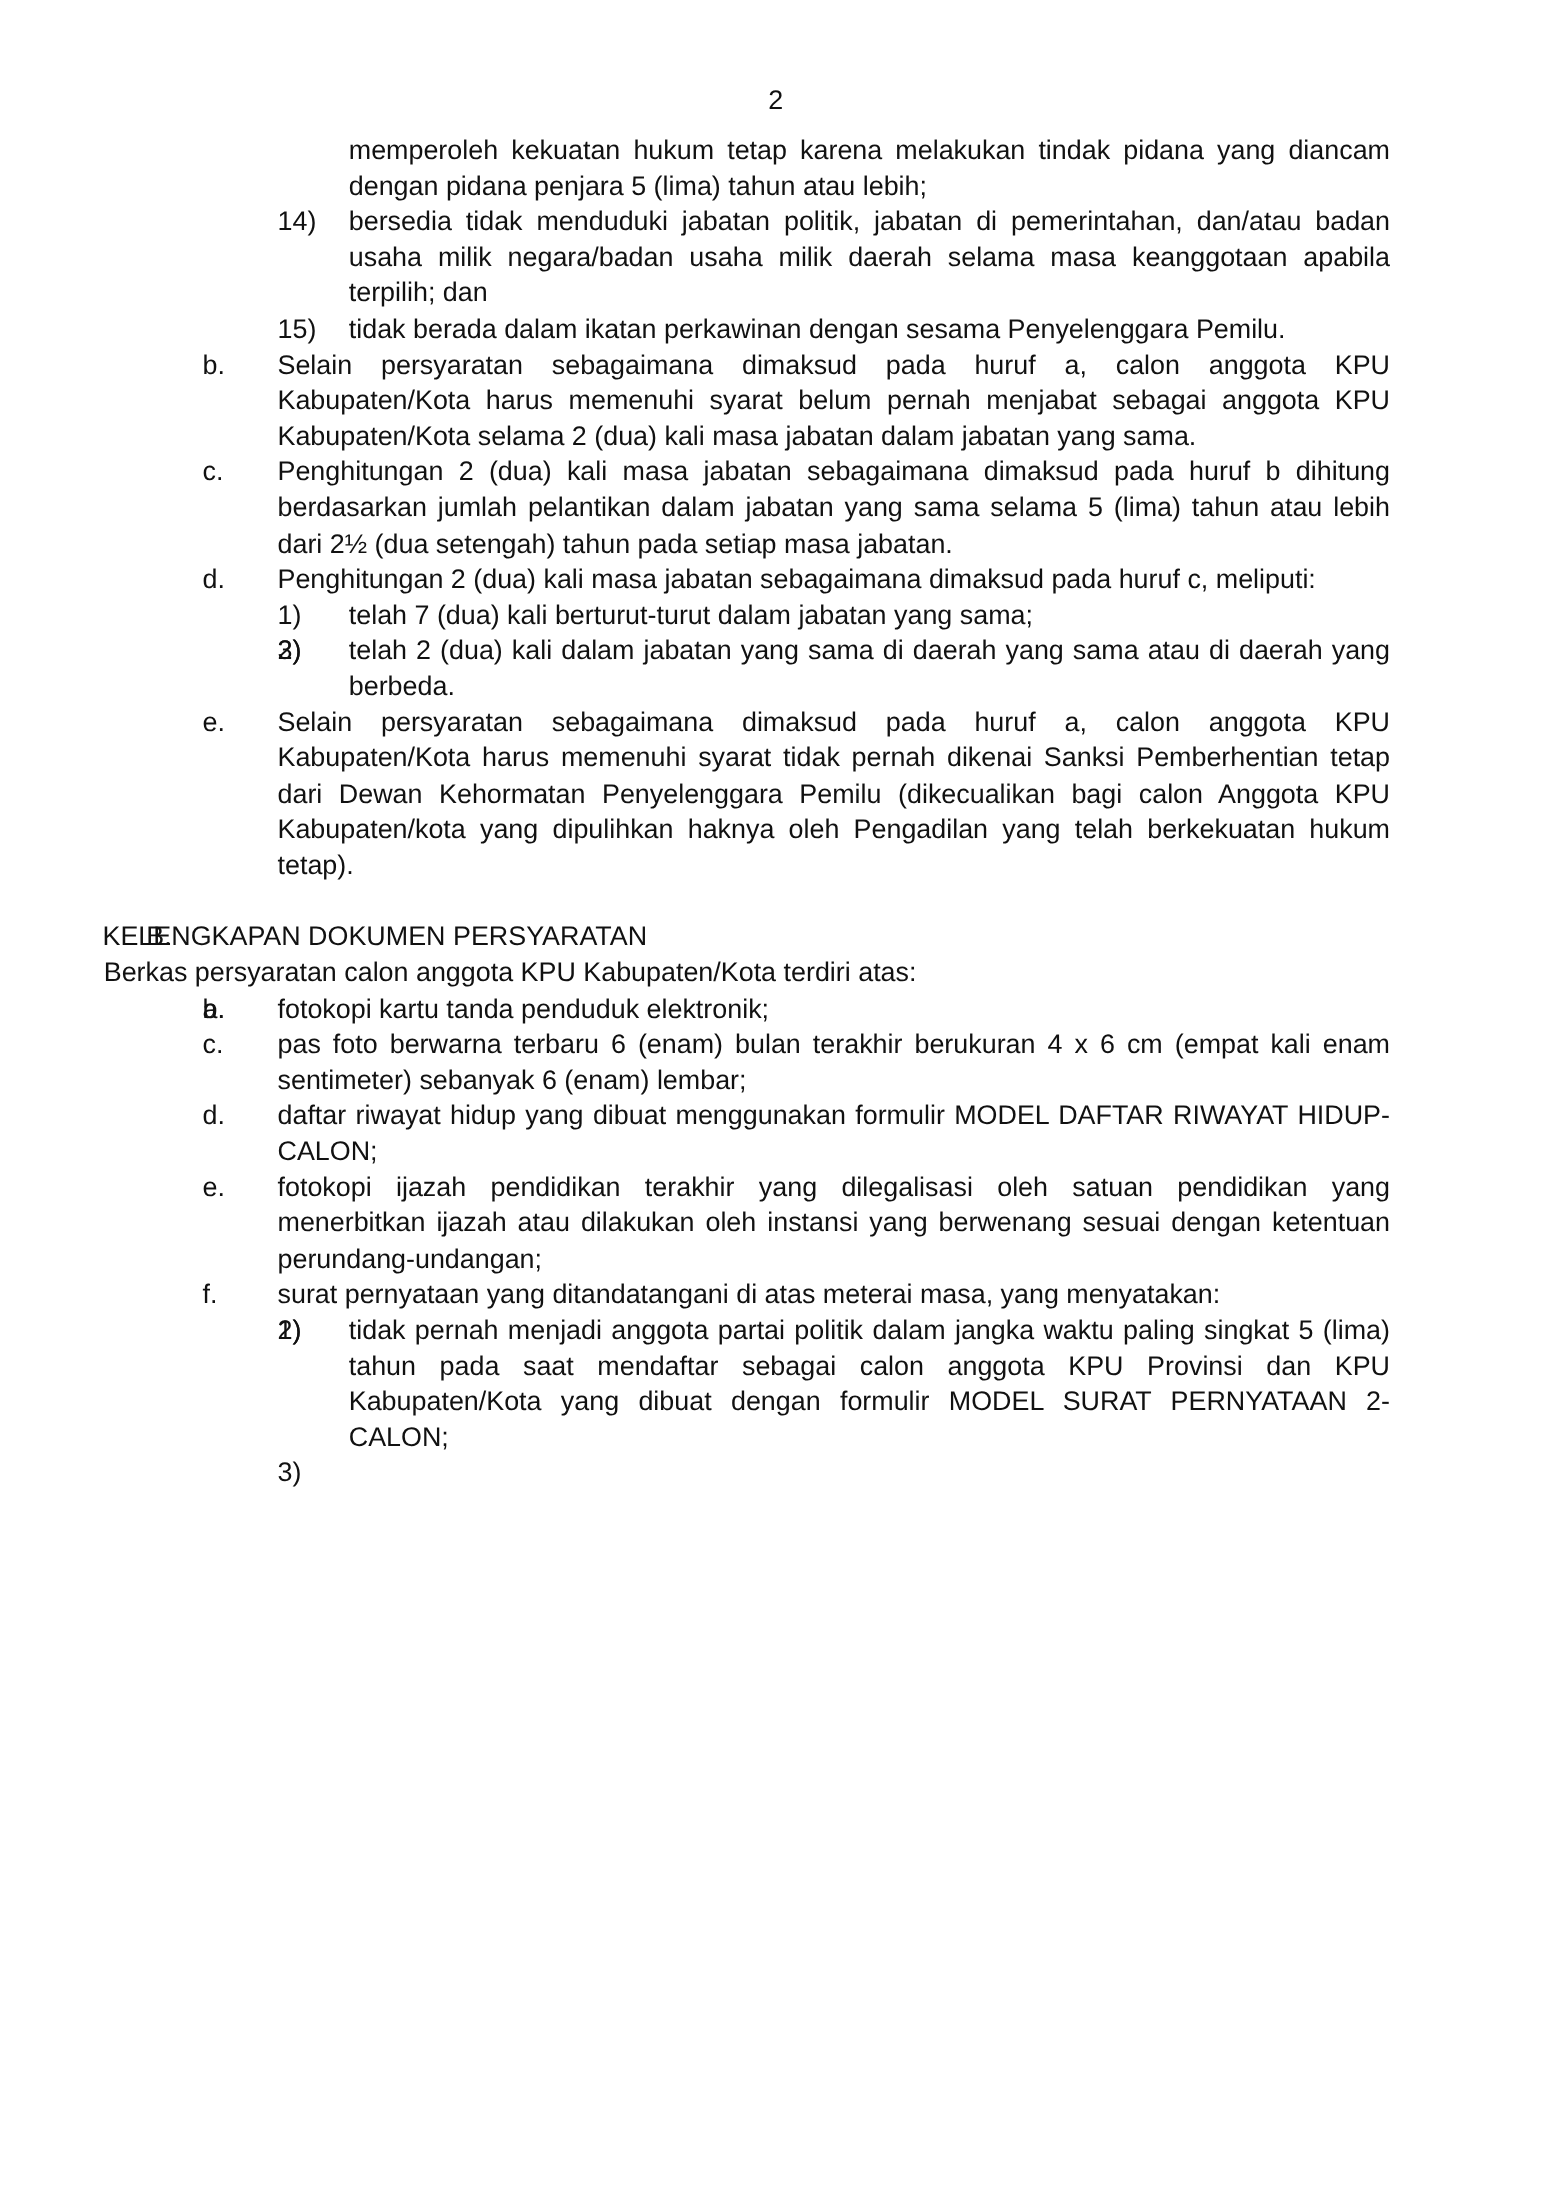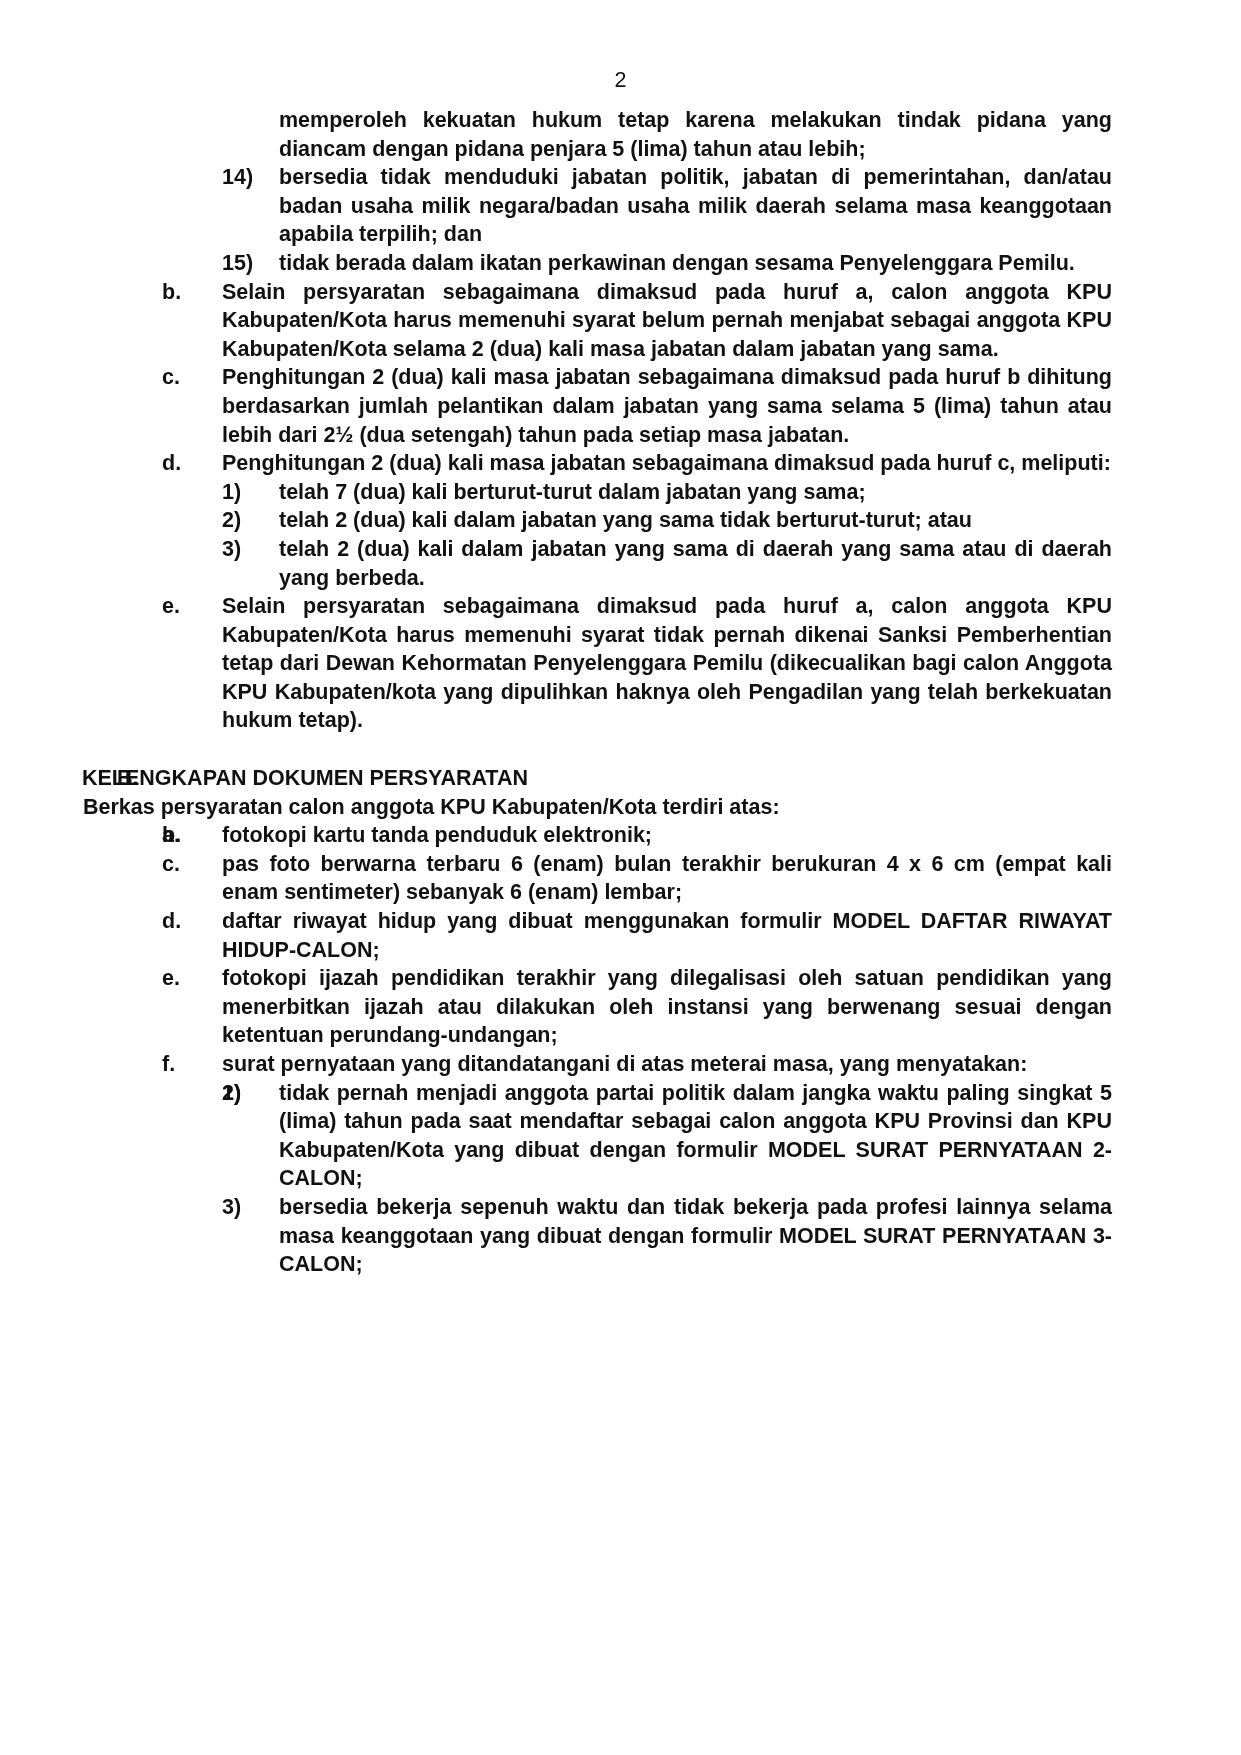--- a/index.html
+++ b/index.html
@@ -1,20 +1,20 @@
 <!DOCTYPE html>
 <html><head>
 <meta charset="utf-8">
 <style>
   html, body { margin:0; padding:0; background:#ffffff; }
   body { width:1241px; height:1755px; position:relative; overflow:hidden;
          font-family:"Liberation Sans", sans-serif; color:#111; font-size:21.5px; }
   .page-num { position:absolute; top:66px; left:0; width:1241px; text-align:center; line-height:28px; }
   .content { position:absolute; top:106px; left:0; width:1241px; }
-  .row { position:relative; line-height:28.6px;font-weight:bold; }
+  .row { position:relative; line-height:28.6px; }
   .lbl { position:absolute; }
   .txt { text-align:justify; text-align-last:left; }
   
   .l0 .lbl { left:117px; } .l0 .txt { margin-left:82px; width:949px; }
   .l1 .lbl { left:162px; } .l1 .txt { margin-left:222px; width:890px; }
   .l2 .lbl { left:222px; } .l2 .txt { margin-left:279px; width:833px; }
   .l0p .txt { margin-left:83px; width:949px; }
   .cont .txt { margin-left:279px; width:833px; }
   .gap { height:29px; }
 </style>
@@ -49,21 +49,20 @@
   <div class="row l1">
     <span class="lbl">d.</span>
     <div class="txt">Penghitungan 2 (dua) kali masa jabatan sebagaimana dimaksud pada huruf c, meliputi:</div>
   </div>
   <div class="row l2">
     <span class="lbl">1)</span>
     <div class="txt">telah 7 (dua) kali berturut-turut dalam jabatan yang sama;</div>
   </div>
   <div class="row l2">
     <span class="lbl">2)</span>
-    <div class="txt">telah 2 (dua) kali dalam jabatan yang sama tidak berturut-turut; atau</div>
   </div>
   <div class="row l2">
     <span class="lbl">3)</span>
     <div class="txt">telah 2 (dua) kali dalam jabatan yang sama di daerah yang sama atau di daerah yang berbeda.</div>
   </div>
   <div class="row l1">
     <span class="lbl">e.</span>
     <div class="txt">Selain persyaratan sebagaimana dimaksud pada huruf a, calon anggota KPU Kabupaten/Kota harus memenuhi syarat tidak pernah dikenai Sanksi Pemberhentian tetap dari Dewan Kehormatan Penyelenggara Pemilu (dikecualikan bagi calon Anggota KPU Kabupaten/kota yang dipulihkan haknya oleh Pengadilan yang telah berkekuatan hukum tetap).</div>
   </div>
 
@@ -102,16 +101,15 @@
   </div>
   <div class="row l2">
     <span class="lbl">1)</span>
   </div>
   <div class="row l2">
     <span class="lbl">2)</span>
     <div class="txt">tidak pernah menjadi anggota partai politik dalam jangka waktu paling singkat 5 (lima) tahun pada saat mendaftar sebagai calon anggota KPU Provinsi dan KPU Kabupaten/Kota yang dibuat dengan formulir MODEL SURAT PERNYATAAN 2-CALON;</div>
   </div>
   <div class="row l2">
     <span class="lbl">3)</span>
-    <div class="txt">bersedia bekerja sepenuh waktu dan tidak bekerja pada profesi lainnya selama masa keanggotaan yang dibuat dengan formulir MODEL SURAT PERNYATAAN 3-CALON;</div>
   </div>
 
 </div>
 
 </body></html>

